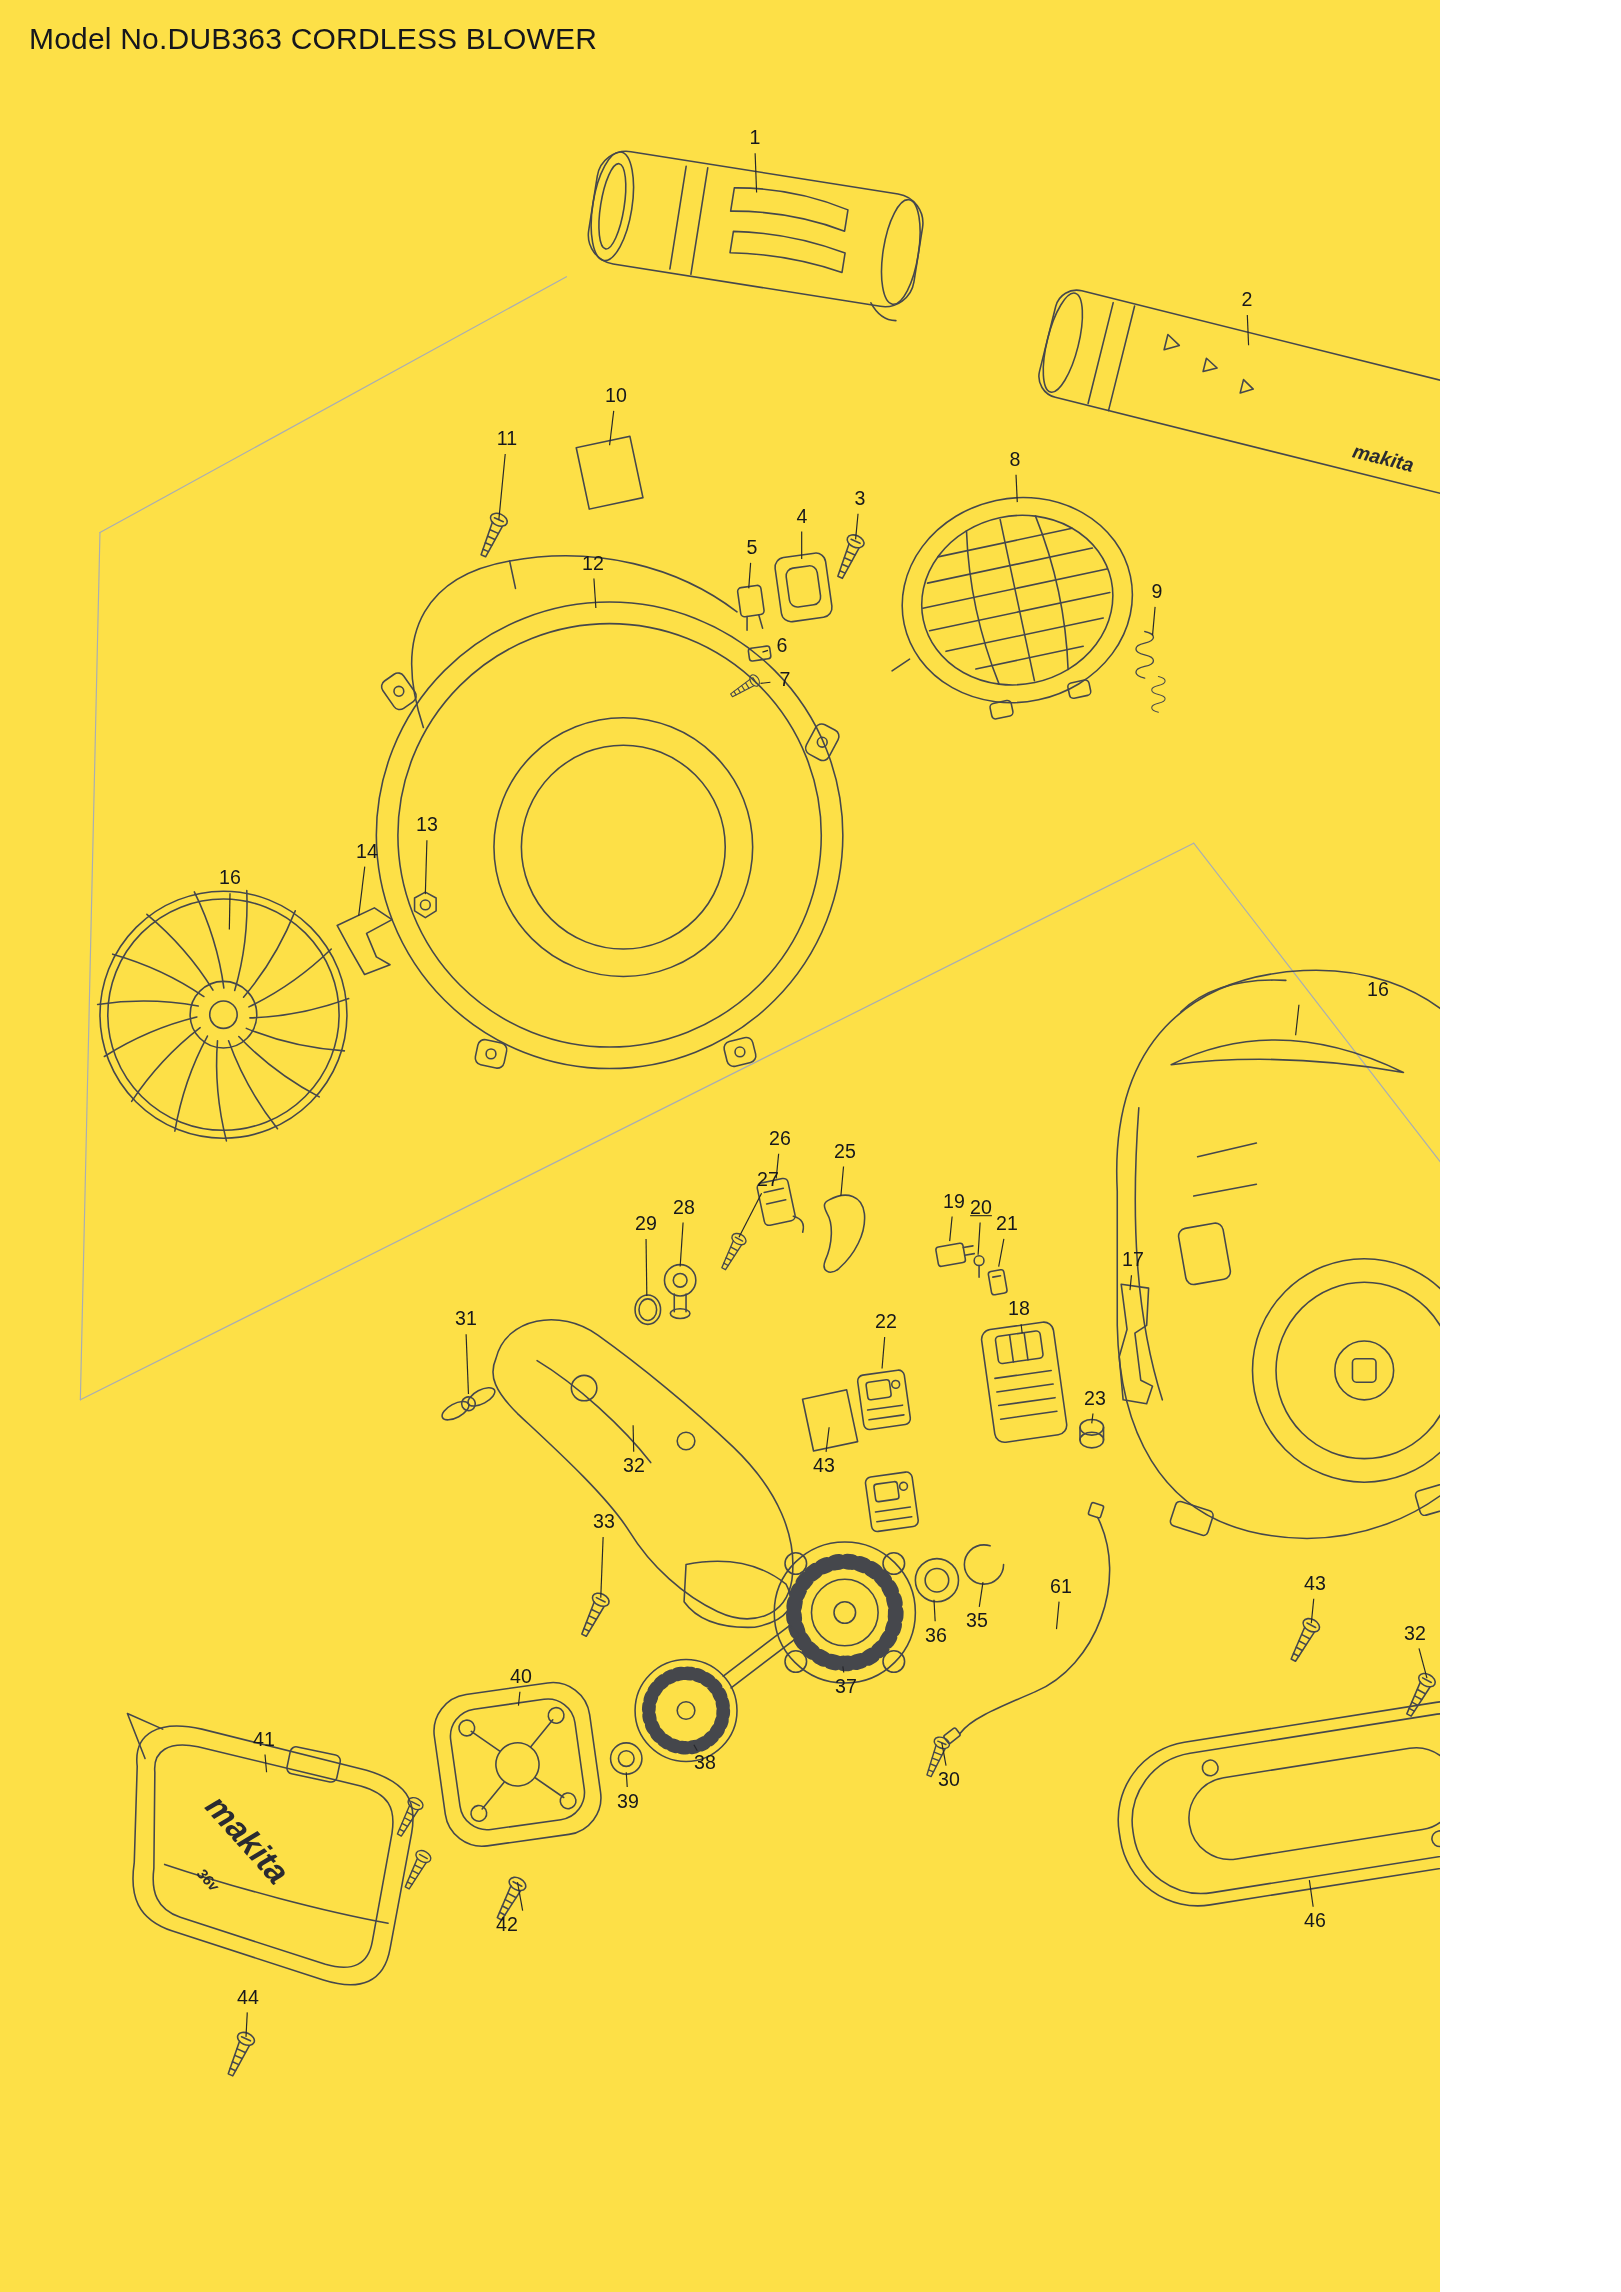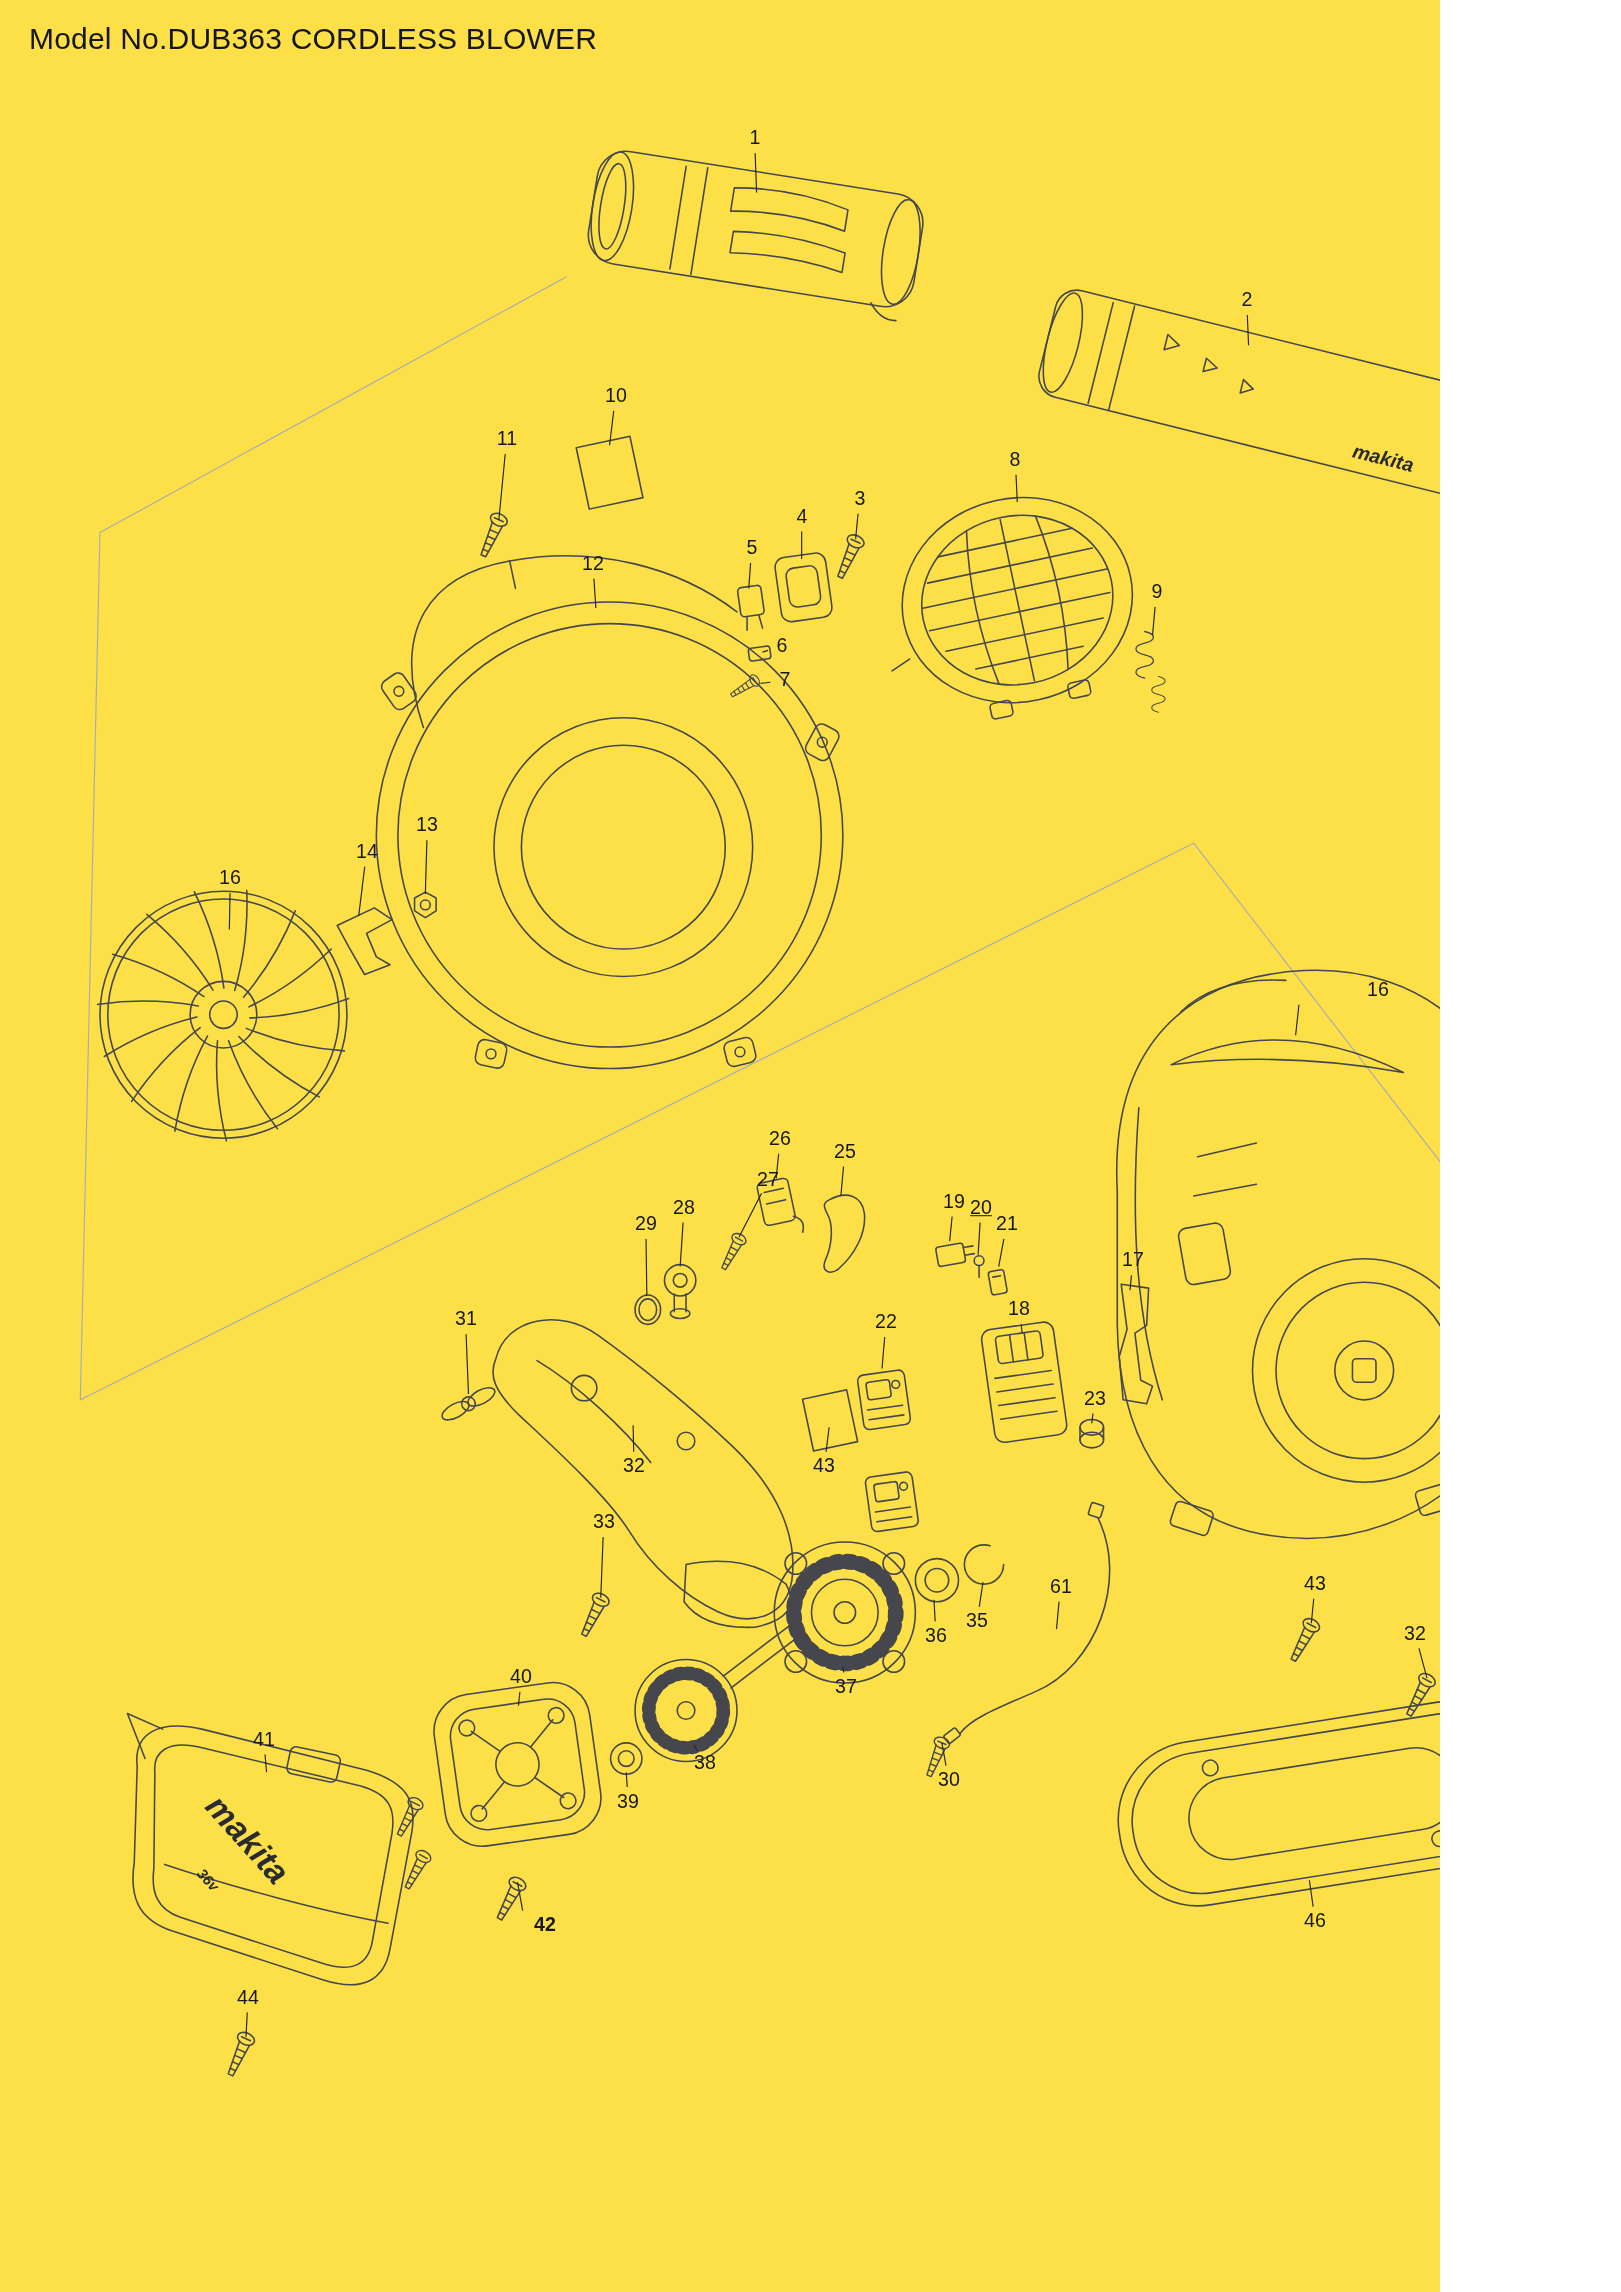--- a/index.html
+++ b/index.html
@@ -423,21 +423,21 @@
       <div class="part-label" style="left: 634px; top: 1466px;">32</div>
       <div class="part-label" style="left: 604px; top: 1522px;">33</div>
       <div class="part-label" style="left: 1061px; top: 1587px;">61</div>
       <div class="part-label" style="left: 977px; top: 1621px;">35</div>
       <div class="part-label" style="left: 936px; top: 1636px;">36</div>
       <div class="part-label" style="left: 846px; top: 1687px;">37</div>
       <div class="part-label" style="left: 705px; top: 1763px;">38</div>
       <div class="part-label" style="left: 628px; top: 1802px;">39</div>
       <div class="part-label" style="left: 521px; top: 1677px;">40</div>
       <div class="part-label" style="left: 264px; top: 1740px;">41</div>
-      <div class="part-label" style="left: 545px; top: 1925px; font-weight: bold;">42</div>
+      <div class="part-label" style="left: 507px; top: 1925px;">42</div>
       <div class="part-label" style="left: 1315px; top: 1584px;">43</div>
       <div class="part-label" style="left: 248px; top: 1998px;">44</div>
       <div class="part-label" style="left: 1415px; top: 1634px;">32</div>
       <div class="part-label" style="left: 1315px; top: 1921px;">46</div>
     </div>
 
 </div>
 
 
 </body></html>

